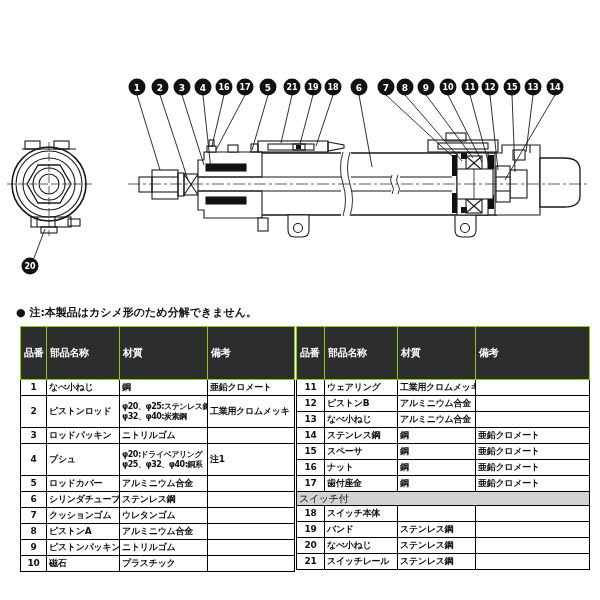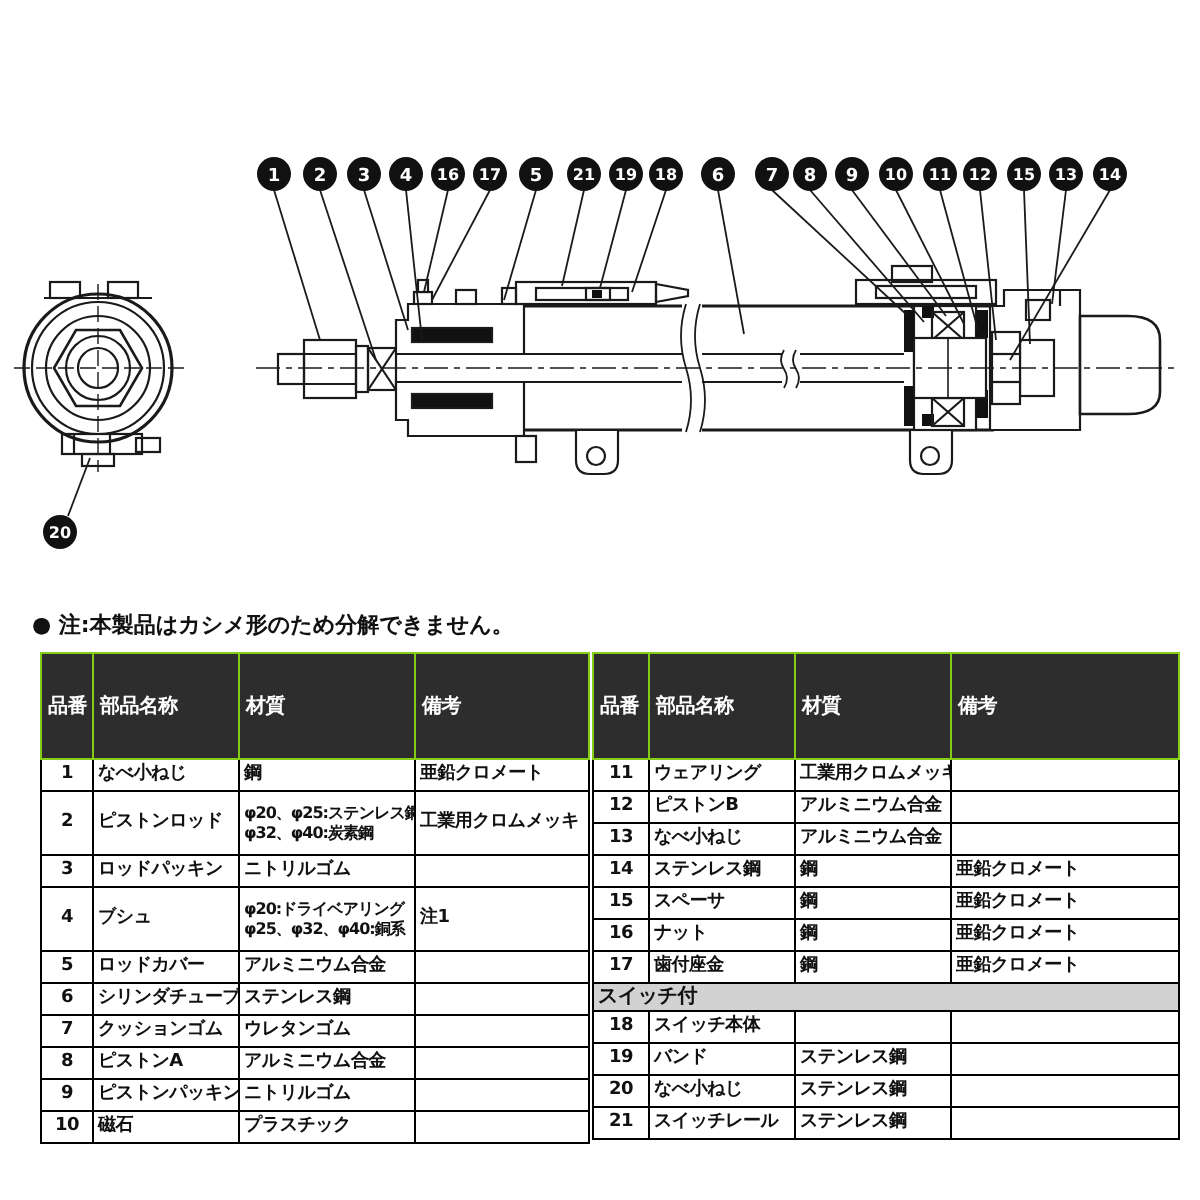--- a/index.html
+++ b/index.html
@@ -12,21 +12,21 @@
               font-size:9px;font-weight:bold;letter-spacing:-0.3px;}
   table.parts.left{left:20px;width:274px;}
   table.parts.right{left:296px;width:293px;}
   .parts th{background:#2d2d2d;color:#fff;text-align:left;font-size:10px;
             padding:19px 3px;border:1px solid #84cc16;height:14px;white-space:nowrap;overflow:hidden;}
   .parts td{border:1px solid #000;padding:0 2px;height:15px;line-height:1.15;
             white-space:nowrap;overflow:hidden;vertical-align:middle;}
   .parts td.num{text-align:center;}
   .parts tr.tall td{height:31px;}
   .parts td .fine{font-size:8px;letter-spacing:-0.5px;}
-  .parts tr.sub td{background:#d2d2d2;font-weight:bold;font-size:10px;height:13px;}
+  .parts tr.sub td{background:#d2d2d2;font-weight:normal;font-size:10px;height:13px;}
 </style>
 </head>
 <body>
 
 <div class="canvas">
 
 <svg width="600" height="310" viewBox="0 0 600 310">
   <g stroke="#1a1a1a" fill="none" stroke-width="1.1">
 
     <g>

